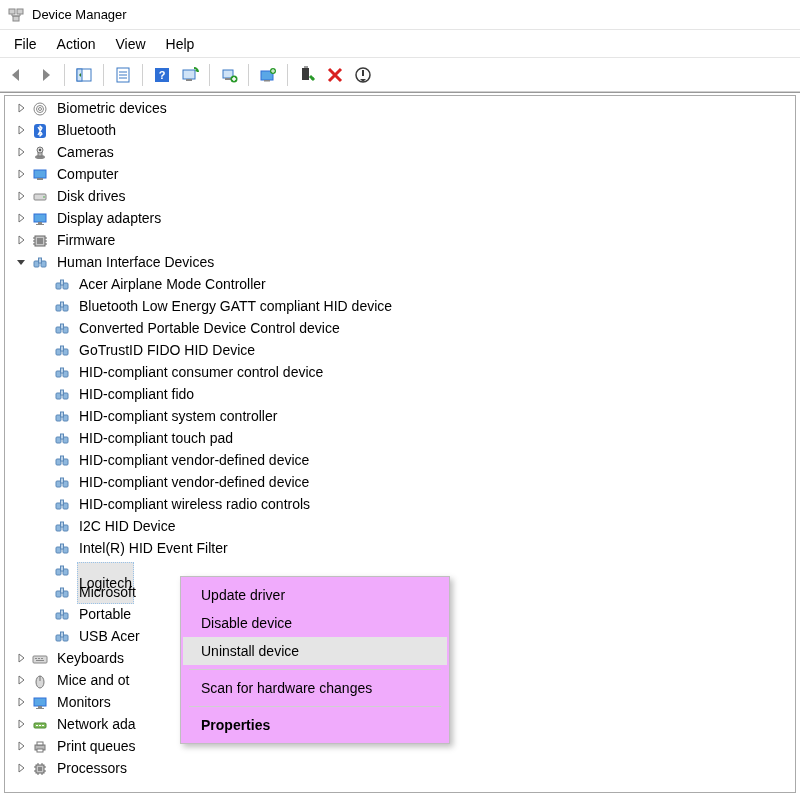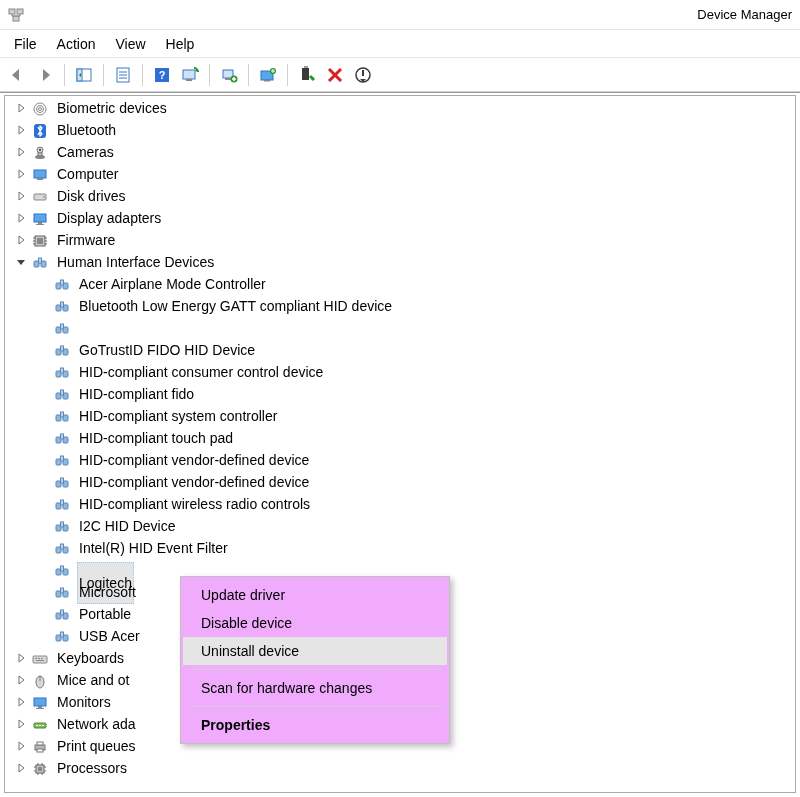--- a/index.html
+++ b/index.html
@@ -1,17 +1,17 @@
 <!DOCTYPE html>
 <html><head>
 <meta charset="utf-8">
 <style>
 * { margin: 0; padding: 0; box-sizing: border-box; font-family: "Segoe UI", Tahoma, sans-serif; }
 body { background: #fff; width: 800px; height: 797px; overflow: hidden; font-size: 14px; color: #000; }
-.titlebar { height: 30px; display: flex; align-items: center; padding: 0 8px; border-bottom: 1px solid #e5e5e5; justify-content: space-between; }
+.titlebar { height: 30px; display: flex; align-items: center; padding: 0 8px; border-bottom: 1px solid #e5e5e5; }
 .titlebar .appicon { width: 16px; height: 16px; margin-right: 8px; display: inline-flex; }
 .titlebar .title { font-size: 13px; }
 .menubar { height: 28px; display: flex; align-items: center; padding: 0 4px; border-bottom: 1px solid #e5e5e5; background:#fff;}
 .menubar .menuitem { padding: 4px 10px; font-size: 14px; cursor: default; }
 .toolbar { height: 34px; display: flex; align-items: center; padding: 0 4px; border-bottom: 1px solid #d0d0d0; gap: 2px; }
 .toolbar .sep { width: 1px; height: 22px; background: #d0d0d0; margin: 0 4px; }
 .tb-btn { width: 26px; height: 26px; display: flex; align-items: center; justify-content: center; border: 1px solid transparent; cursor: default; }
 .tree-wrap { position: absolute; top: 92px; left: 0; right: 0; bottom: 0; border-top: 1px solid #999; }
 .tree-inner { position: absolute; top: 2px; left: 4px; right: 4px; bottom: 4px; border: 1px solid #aaa; overflow: auto; background:#fff;}
 .tree { padding: 4px 0 4px 0; }
@@ -290,20 +290,21 @@
           </div>
           <div class="node">
             <span class="exp"></span>
             <span class="icon">
               <svg width="16" height="16" viewBox="0 0 16 16">
                 <rect x="2" y="6" width="5" height="6" rx="1" fill="#8fb8de" stroke="#5b88b8"></rect>
                 <rect x="9" y="6" width="5" height="6" rx="1" fill="#8fb8de" stroke="#5b88b8"></rect>
                 <rect x="6.5" y="3" width="3" height="5" fill="#bcd4ea" stroke="#5b88b8"></rect>
               </svg>
             </span>
+            <span class="label">Converted Portable Device Control device</span>
           </div>
           <div class="node">
             <span class="exp"></span>
             <span class="icon">
               <svg width="16" height="16" viewBox="0 0 16 16">
                 <rect x="2" y="6" width="5" height="6" rx="1" fill="#8fb8de" stroke="#5b88b8"></rect>
                 <rect x="9" y="6" width="5" height="6" rx="1" fill="#8fb8de" stroke="#5b88b8"></rect>
                 <rect x="6.5" y="3" width="3" height="5" fill="#bcd4ea" stroke="#5b88b8"></rect>
               </svg>
             </span>

